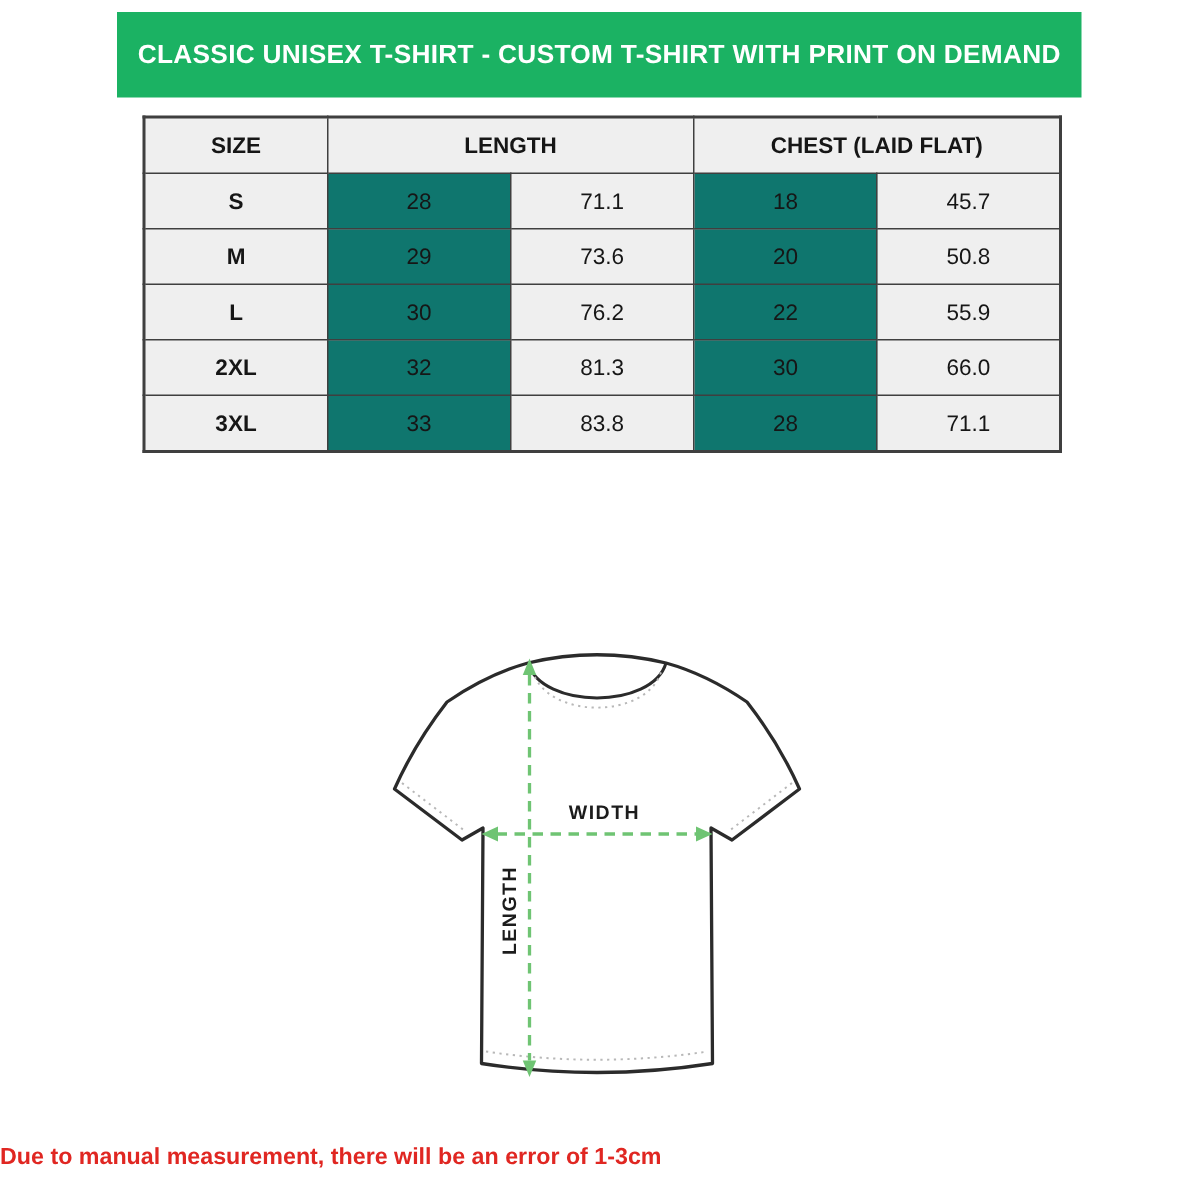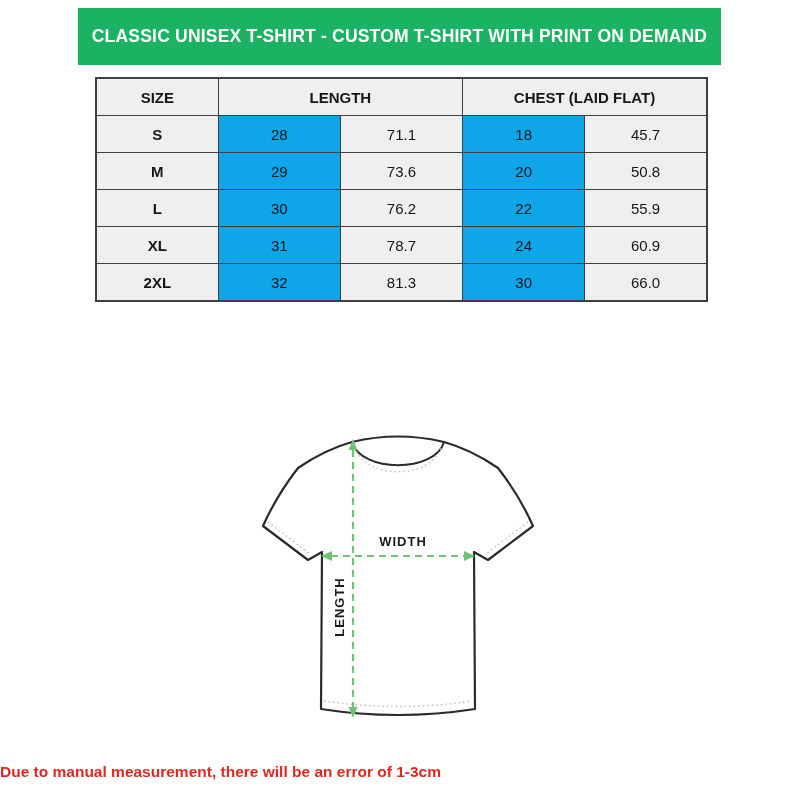--- a/index.html
+++ b/index.html
@@ -39,21 +39,21 @@
   }
   table.size-table col{width:20%;}
   table.size-table th,table.size-table td{
     border:1.7px solid var(--border-dark);
     height:36px;padding:0;
     text-align:center;vertical-align:middle;
     font-size:15px;color:var(--table-text);margin-top:22px;
   }
   table.size-table thead th{background:var(--cell-gray);font-weight:bold;}
   table.size-table td.size-col{background:var(--cell-gray);font-weight:bold;}
-  table.size-table td.val-in{background:#0ea5e9;font-weight:normal;}
+  table.size-table td.val-in{background:#0f766e;font-weight:normal;}
   table.size-table td.val-cm{background:var(--cell-gray);font-weight:normal;}
 
   
   .diagram{position:absolute;left:258px;top:430px;width:280px;height:300px;}
   .tshirt-outline{fill:#ffffff;stroke:var(--outline-dark);stroke-width:2.2;stroke-linejoin:round;}
   .tshirt-line{fill:none;stroke:var(--outline-dark);stroke-width:2;}
   .stitch{fill:none;stroke:var(--stitch-gray);stroke-width:1.3;stroke-dasharray:1.5 3;}
   .arrow-line{fill:none;stroke:var(--arrow-green);stroke-width:2.2;stroke-dasharray:7 5;}
   .arrow-head{fill:var(--arrow-green);stroke:none;}
   .diagram-label{
@@ -108,32 +108,32 @@
         <td class="val-cm">50.8</td>
       </tr>
       <tr>
         <td class="size-col">L</td>
         <td class="val-in">30</td>
         <td class="val-cm">76.2</td>
         <td class="val-in">22</td>
         <td class="val-cm">55.9</td>
       </tr>
       <tr>
-        <td class="size-col">XL</td>
-        <td class="val-in">31</td>
-        <td class="val-cm">78.7</td>
-        <td class="val-in">24</td>
-        <td class="val-cm">60.9</td>
-      </tr>
-      <tr>
         <td class="size-col">2XL</td>
         <td class="val-in">32</td>
         <td class="val-cm">81.3</td>
         <td class="val-in">30</td>
         <td class="val-cm">66.0</td>
+      </tr>
+      <tr>
+        <td class="size-col">3XL</td>
+        <td class="val-in">33</td>
+        <td class="val-cm">83.8</td>
+        <td class="val-in">28</td>
+        <td class="val-cm">71.1</td>
       </tr>
     </tbody>
   </table>
 
   <div class="diagram">
     <svg width="280" height="300" viewBox="0 0 280 300">
 
       <path class="tshirt-outline" d="
         M 94,12
         C 76,17 56,27 40,38

